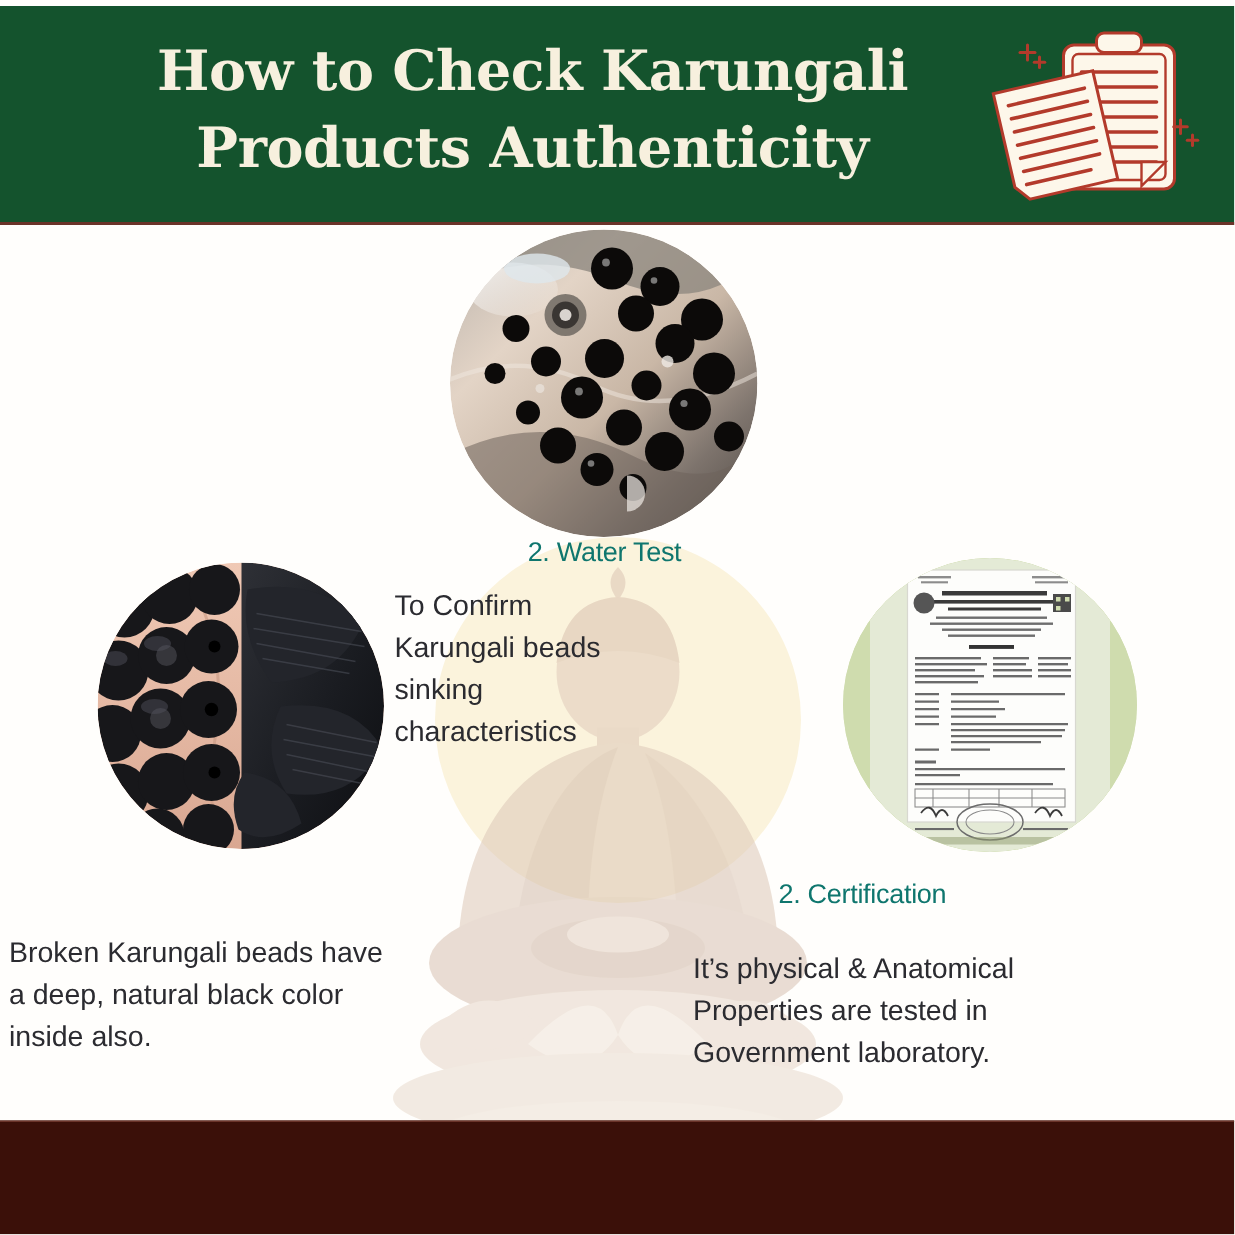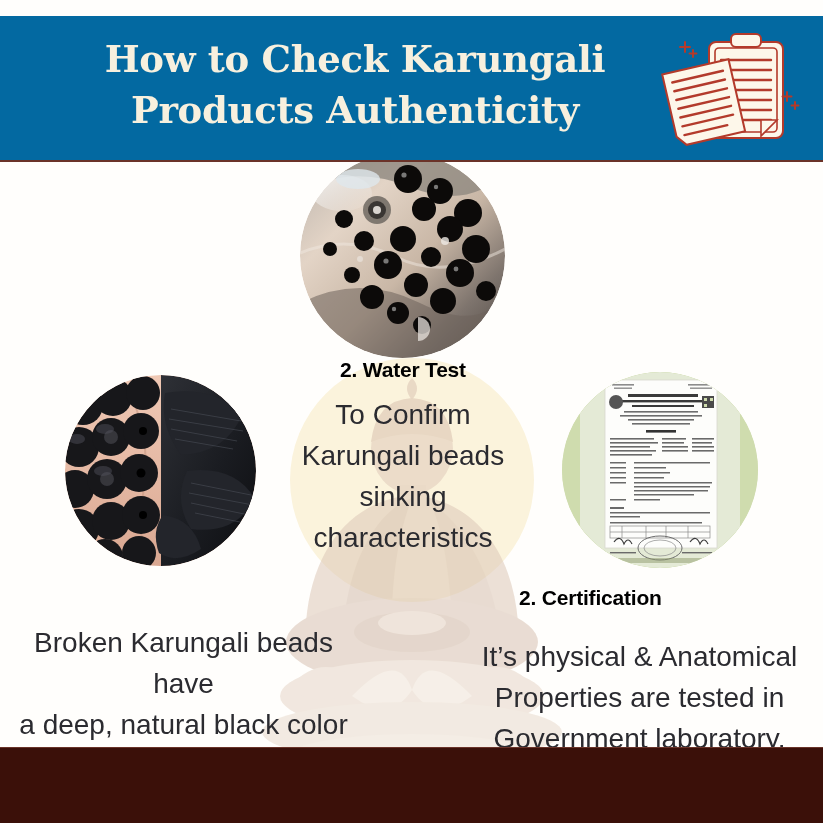--- a/index.html
+++ b/index.html
@@ -16,23 +16,23 @@
     inset:0;
     width:823px;
     height:823px;
     background:#fffefc;
     overflow:hidden;
   }
 
   
   .header-bar {
     position:absolute;
-    left:0; top:16px;
+    left:0; top:4px;
     width:823px; height:146px;
-    background:#0369a1;
+    background:#14532d;
     border-bottom:2px solid #6a3329;
     z-index:5;
   }
   .header-title {
     position:absolute;
     left:40px; top:18px;
     width:630px;
     text-align:center;
     font-family:"DejaVu Serif", serif;
     font-weight:700;
@@ -68,34 +68,34 @@
   #circle-bead   { left:65px;  top:375px;  width:191px; height:191px; }
   #circle-cert   { left:562px; top:372px;  width:196px; height:196px; background:#cfdcae; }
 
   .svgfill { width:100%; height:100%; display:block; }
 
   
   .block { position:absolute; z-index:4; }
 
   .step-title {
     font-family:"Liberation Sans", sans-serif;
-    font-weight:700;
-    font-size:21px;
-    color:#000000;
+    font-weight:400;
+    font-size:18px;
+    color:#0f766e;
     letter-spacing:-0.2px;
     text-align:center;
     white-space:nowrap;
   }
   .step-body {
     font-family:"Liberation Sans", sans-serif;
     font-weight:400;
-    font-size:28px;
+    font-size:19px;
     line-height:1.47;
     color:#2b2b30;
-    text-align:center;
+    text-align:left;
     white-space:pre-line;
   }
 
   
   #block-water { left:263px; top:358px; width:280px; }
   #block-water .step-body { margin-top:12px; }
 
   
   #block-bead  { left:6px;  top:586px; width:355px; }
   #block-bead .step-title { text-align:left; padding-left:30px; }

